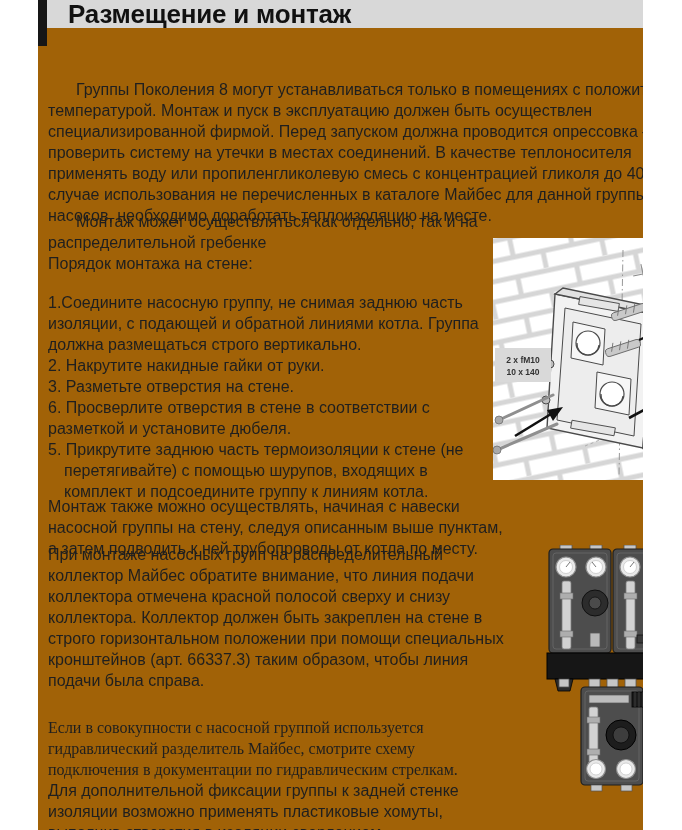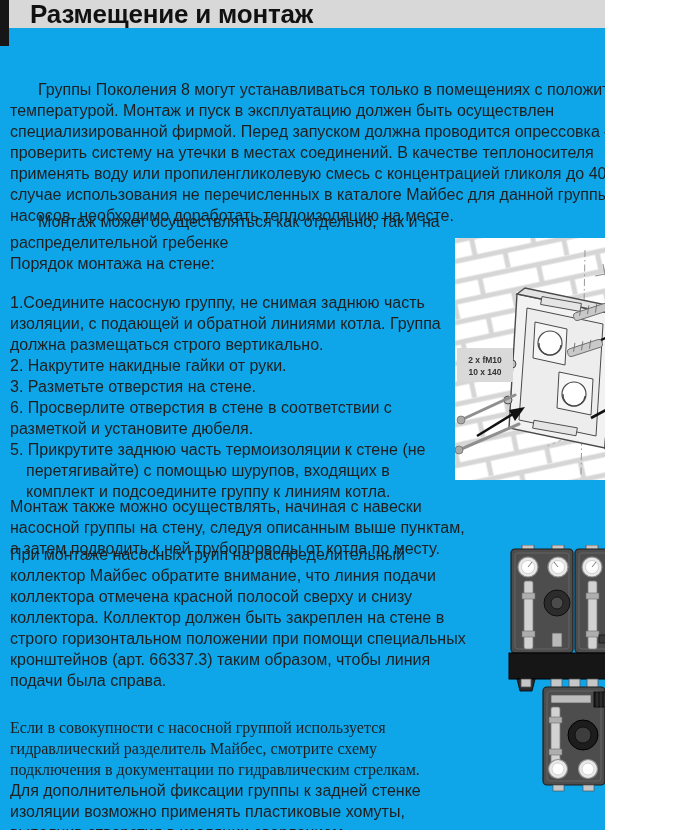--- a/index.html
+++ b/index.html
@@ -1,21 +1,21 @@
 <!DOCTYPE html>
 <html><head>
 <meta charset="utf-8">
 <style>
   * { margin:0; padding:0; box-sizing:border-box; }
   html,body { background:#ffffff; }
   .page {
     position:relative; width:605px; height:830px; overflow:hidden;
-    background:#0ea5e9; color:#1f1f1f;
+    background:#a16207; color:#1f1f1f;
     font-family:"Liberation Sans", sans-serif;
-    font-size:16px; line-height:21px;
+    font-size:16px; line-height:21px;margin-left:38px;
   }
   .header-band { position:absolute; left:0; top:0; width:682px; height:28px; background:#d8d8d8; }
   .accent-bar  { position:absolute; left:0; top:0; width:9px; height:46px; background:#161616; }
   .page-title  {
     position:absolute; left:30px; top:-1px; font-size:26px; line-height:30px;
     font-weight:bold; color:#111; letter-spacing:-0.2px; white-space:nowrap;
   }
   .para { position:absolute; text-align:left; }
   .indent { text-indent:28px; }
   #p-intro      { left:10px; top:79px;  width:652px; }

